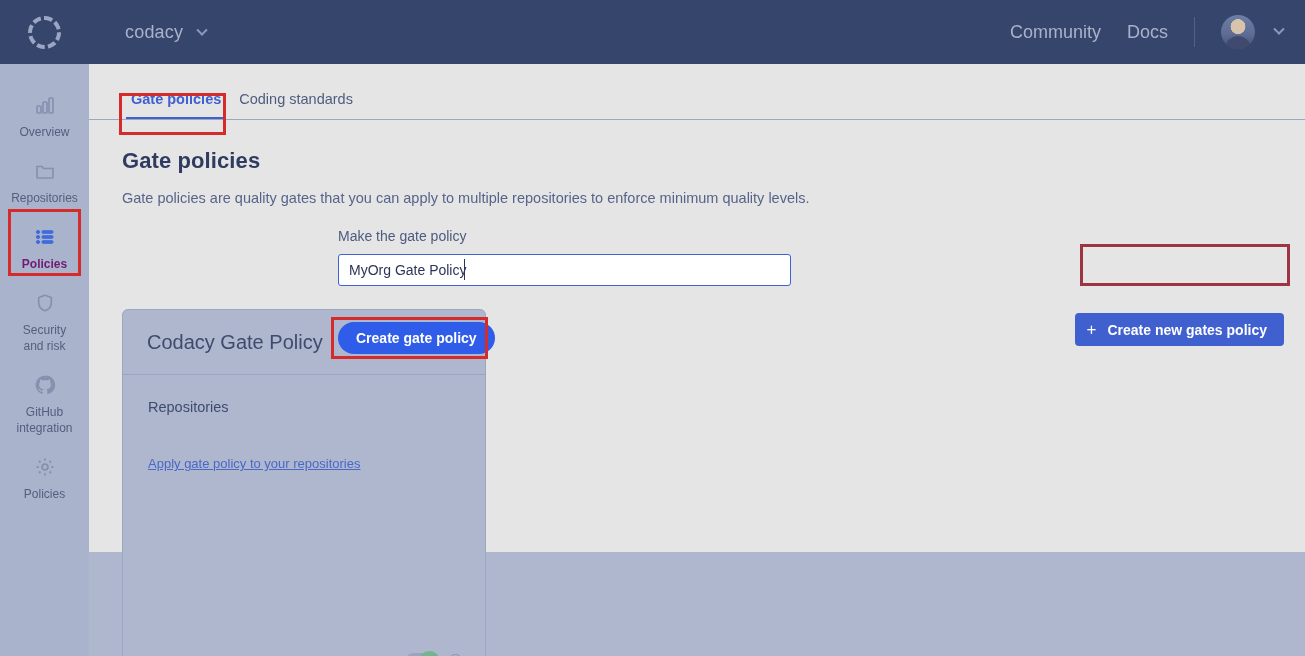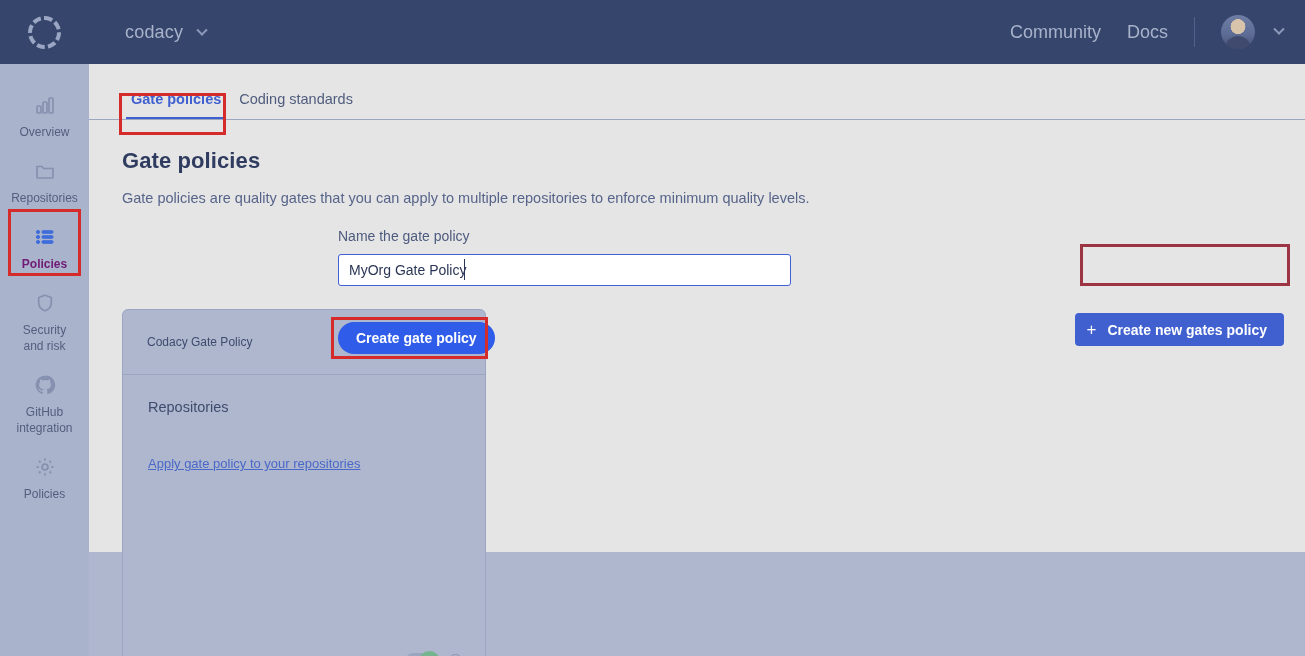--- a/index.html
+++ b/index.html
@@ -114,21 +114,21 @@
   
   .card {
     position: absolute; left: 33px; top: 245px;
     width: 364px; height: 380px;
     background: #aeb7cd;
     border: 1px solid #9ba6c1; border-radius: 6px;
     overflow: hidden;
   }
   .card-head {
     height: 65px; display: flex; align-items: center;
-    padding: 0 24px; font-size: 12px; color: #3e4b6e;
+    padding: 0 24px; font-size: 20px; color: #3e4b6e;
     border-bottom: 1px solid #9ba6c1;
   }
   .card-body { padding: 24px 25px 0 25px; }
   .field-label { font-size: 14.5px; color: #3e4b6e; }
   .field-sub { font-size: 12.5px; color: #6e7899; margin-top: 4px; }
   .field-block + .field-block { margin-top: 23px; }
   .card-link {
     display: block; margin-top: 41px;
     font-size: 13px; color: #4a68c8;
   }
@@ -322,21 +322,21 @@
         <span class="toggle">
           <span class="knob">
             
           </span>
         </span>
         <span class="help-icon">?</span>
       </div>
     </div>
   </div>
 
-  <div class="modal-label">Name the gate policy</div>
+  <div class="modal-label">Make the gate policy</div>
   <input class="name-input" value="MyOrg Gate Policy" style="">
   <div class="caret-bar"></div>
   <button class="submit-btn">Create gate policy</button>
 
   <div class="anno" style="left:119px;top:93px;width:107px;height:42px"></div>
   <div class="anno" style="left:8px;top:209px;width:73px;height:67px"></div>
   <div class="anno dim" style="left:1080px;top:244px;width:210px;height:42px"></div>
   <div class="anno" style="left:331px;top:317px;width:157px;height:42px"></div>
 
 </div>

